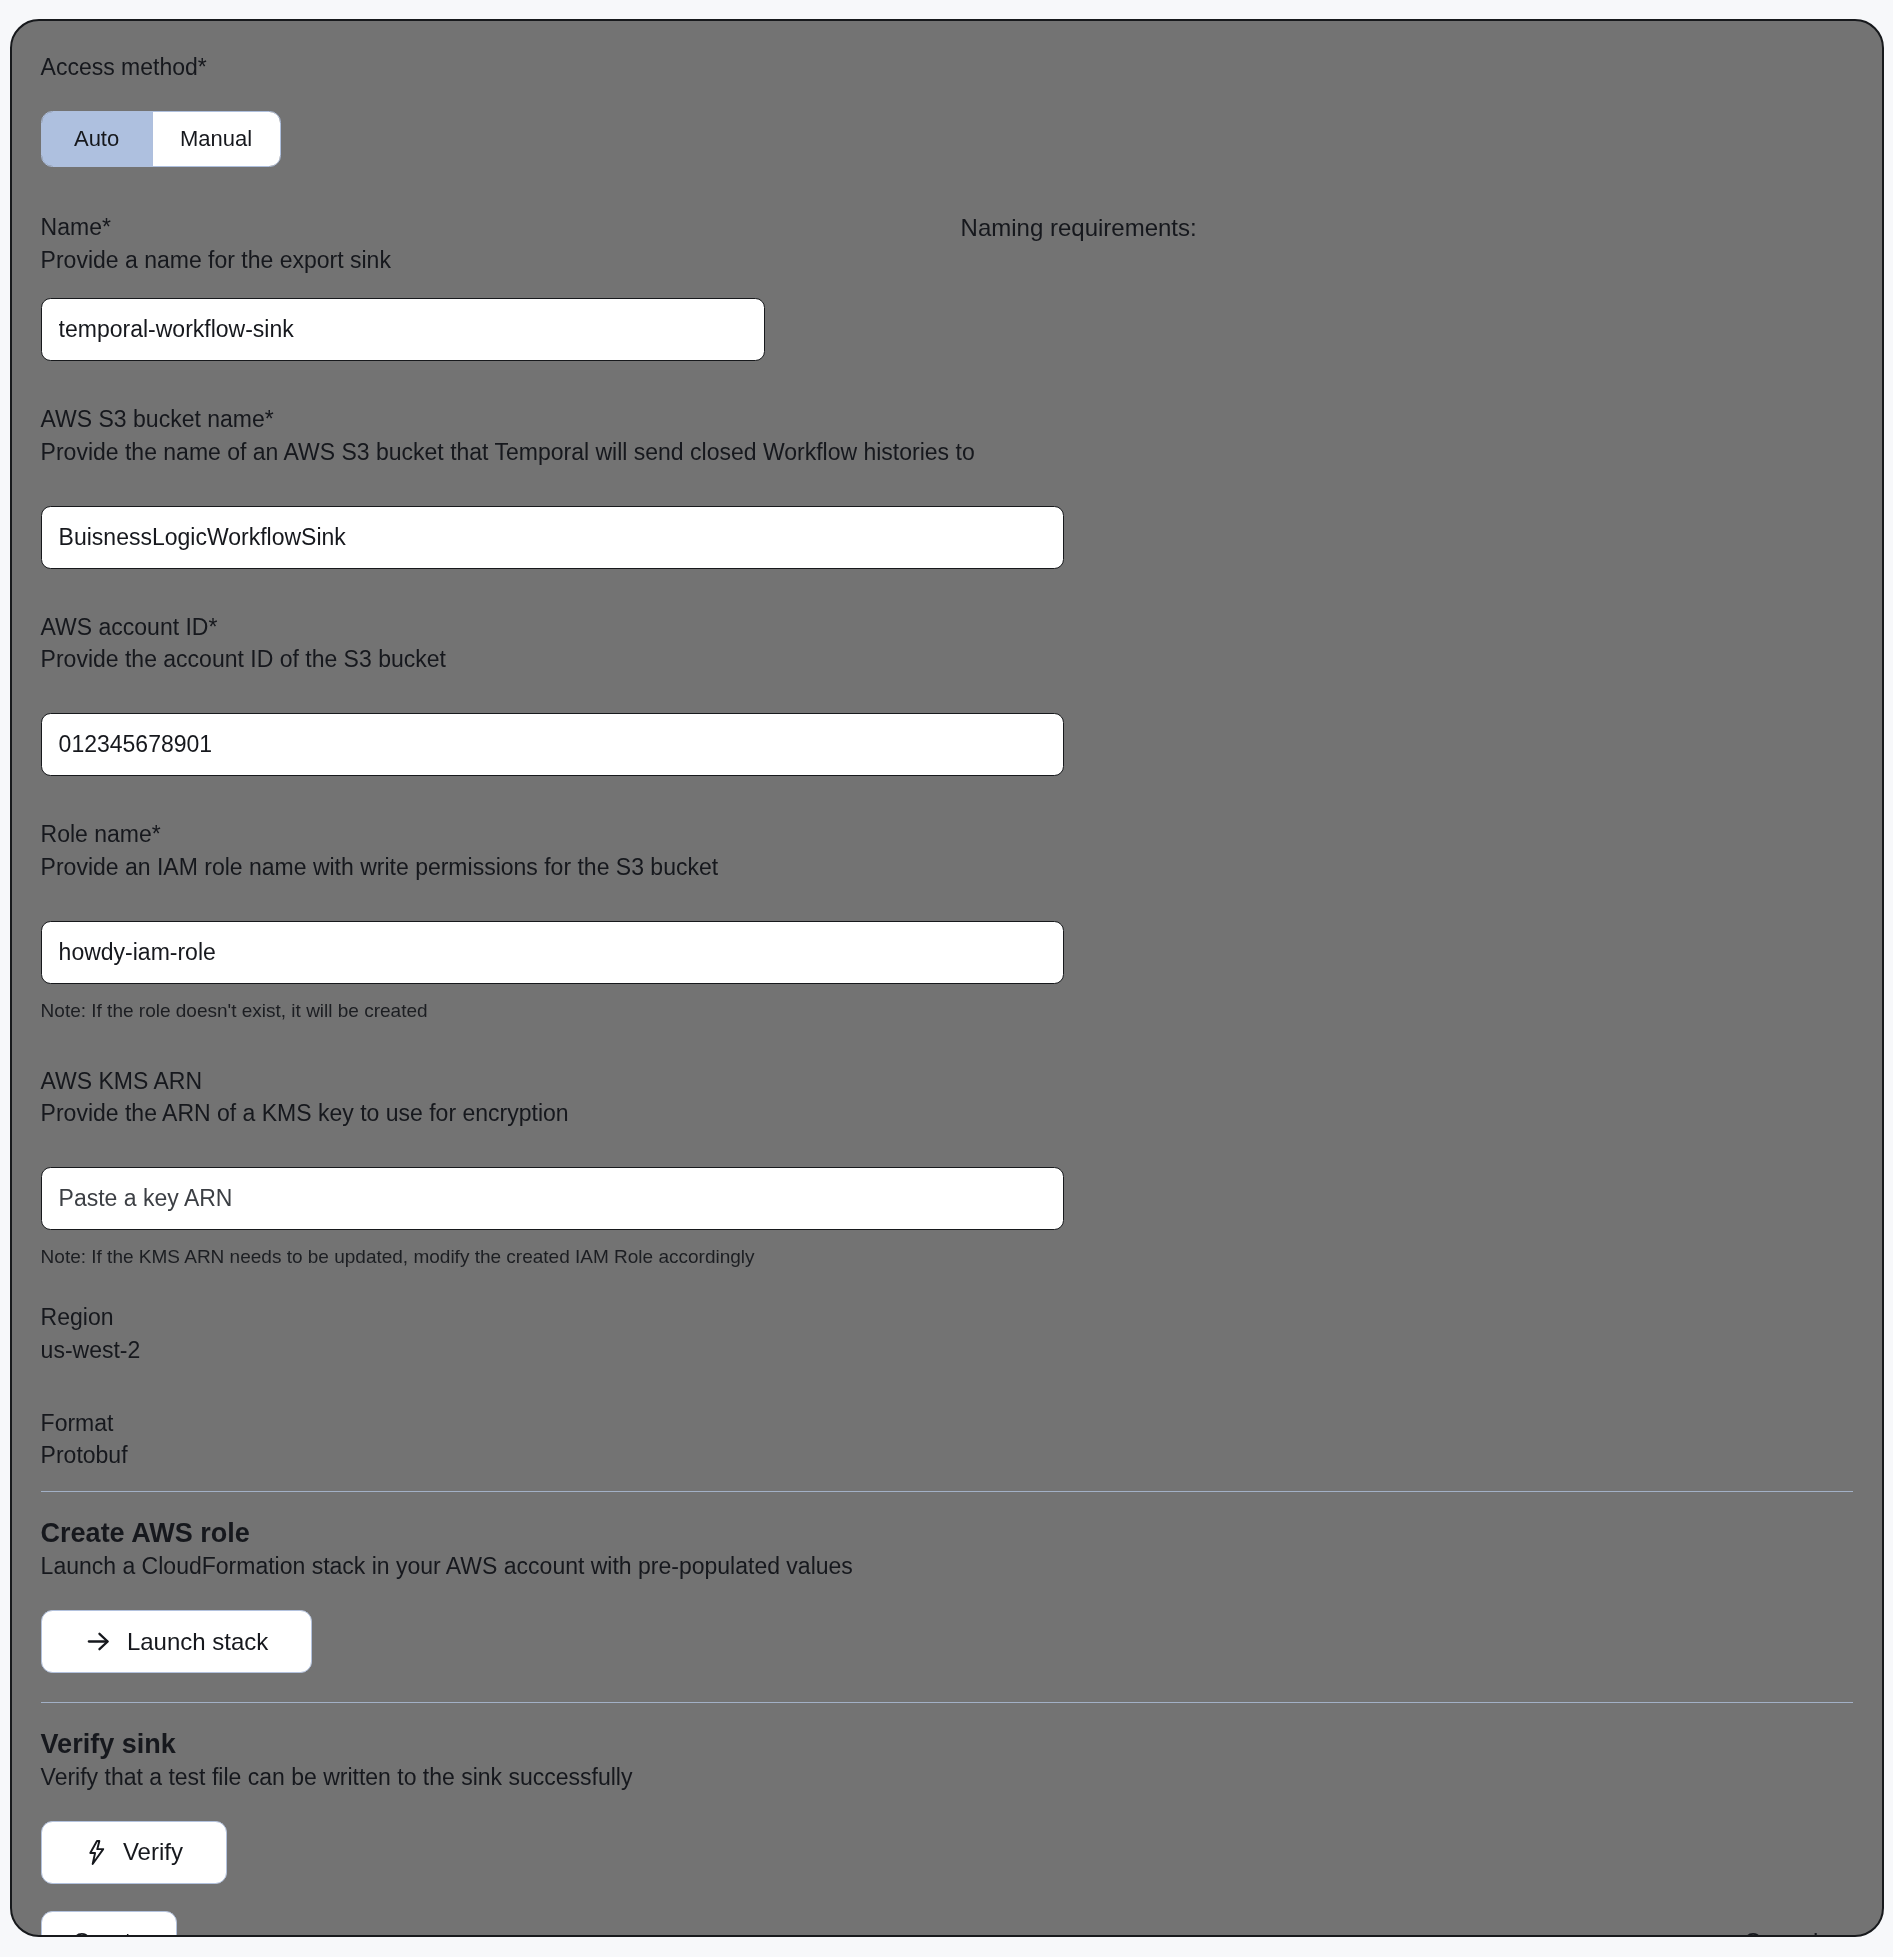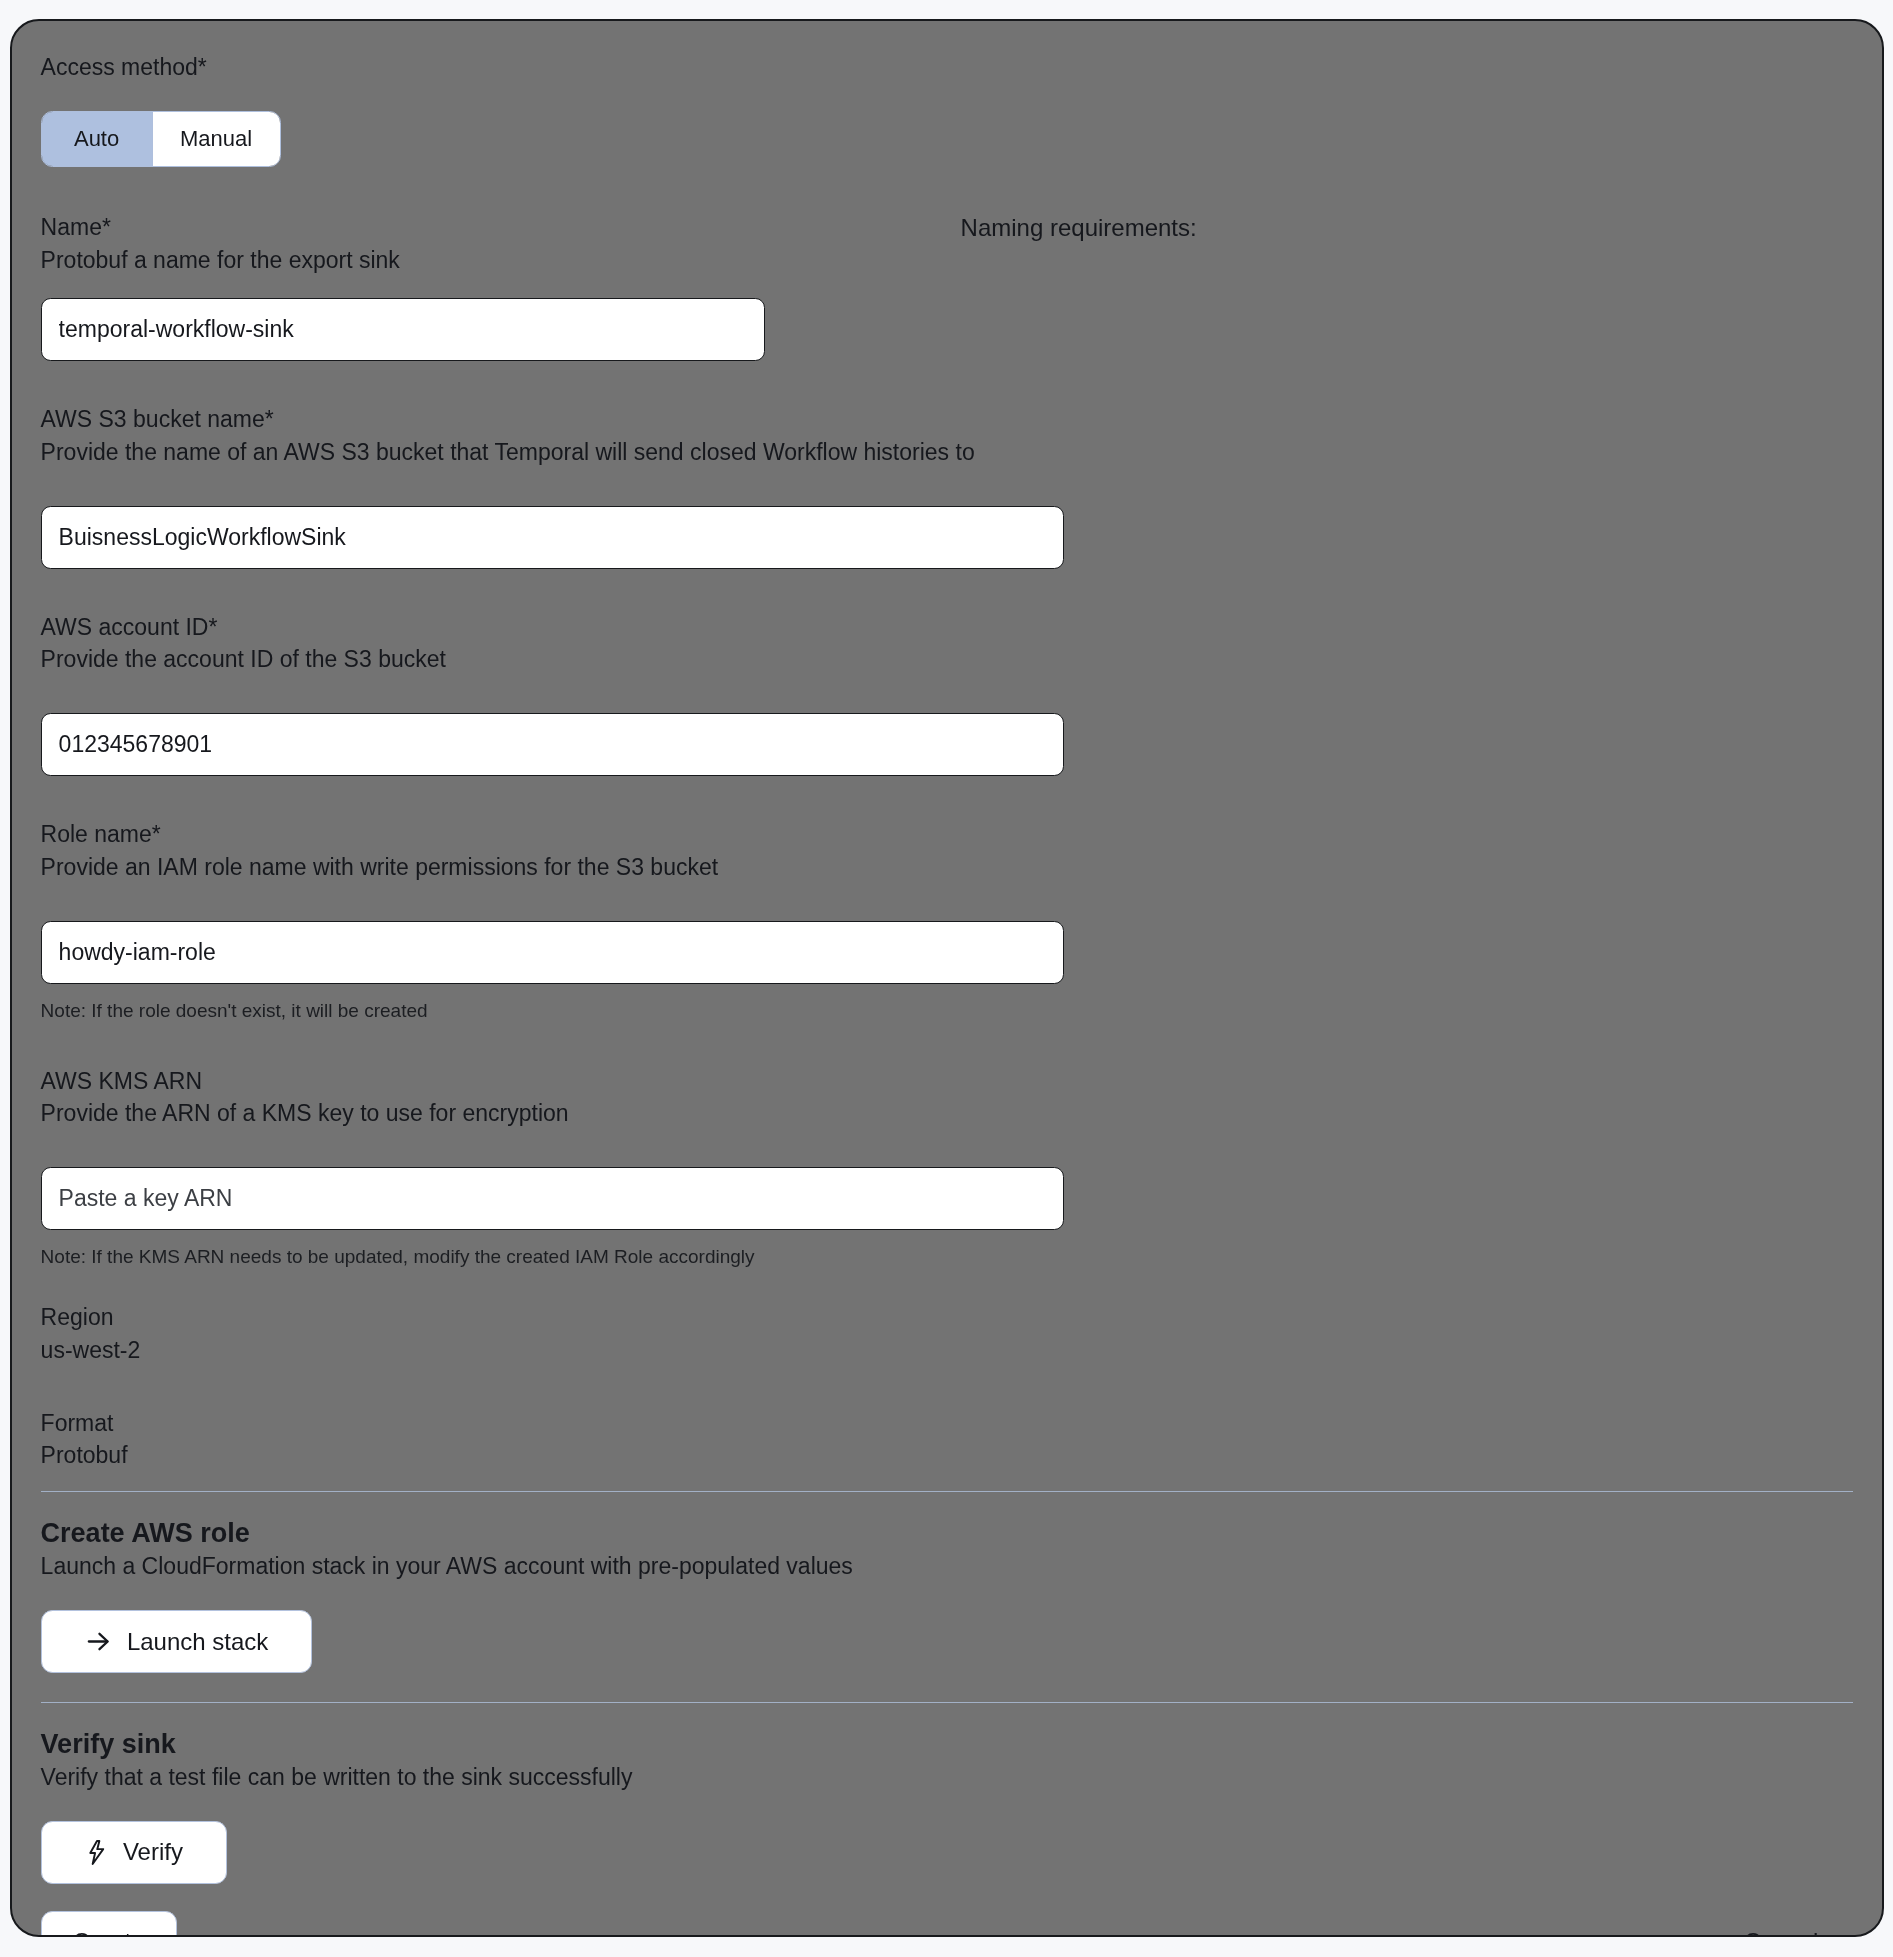--- a/index.html
+++ b/index.html
@@ -127,21 +127,21 @@
   <div class="label">Access method*</div>
 
   <div class="toggle">
     <div class="seg seg-auto selected">Auto</div>
     <div class="seg seg-manual">Manual</div>
   </div>
 
   <div class="row-split">
     <div>
       <div class="label">Name*</div>
-      <div class="desc">Protobuf a name for the export sink</div>
+      <div class="desc">Provide a name for the export sink</div>
       <input class="text-input w-name" type="text" value="temporal-workflow-sink" style="">
     </div>
     <div>
       <div class="naming-title">Naming requirements:</div>
     </div>
   </div>
 
   <div class="section-gap">
     <div class="label">AWS S3 bucket name*</div>
     <div class="desc">Provide the name of an AWS S3 bucket that Temporal will send closed Workflow histories to</div>

